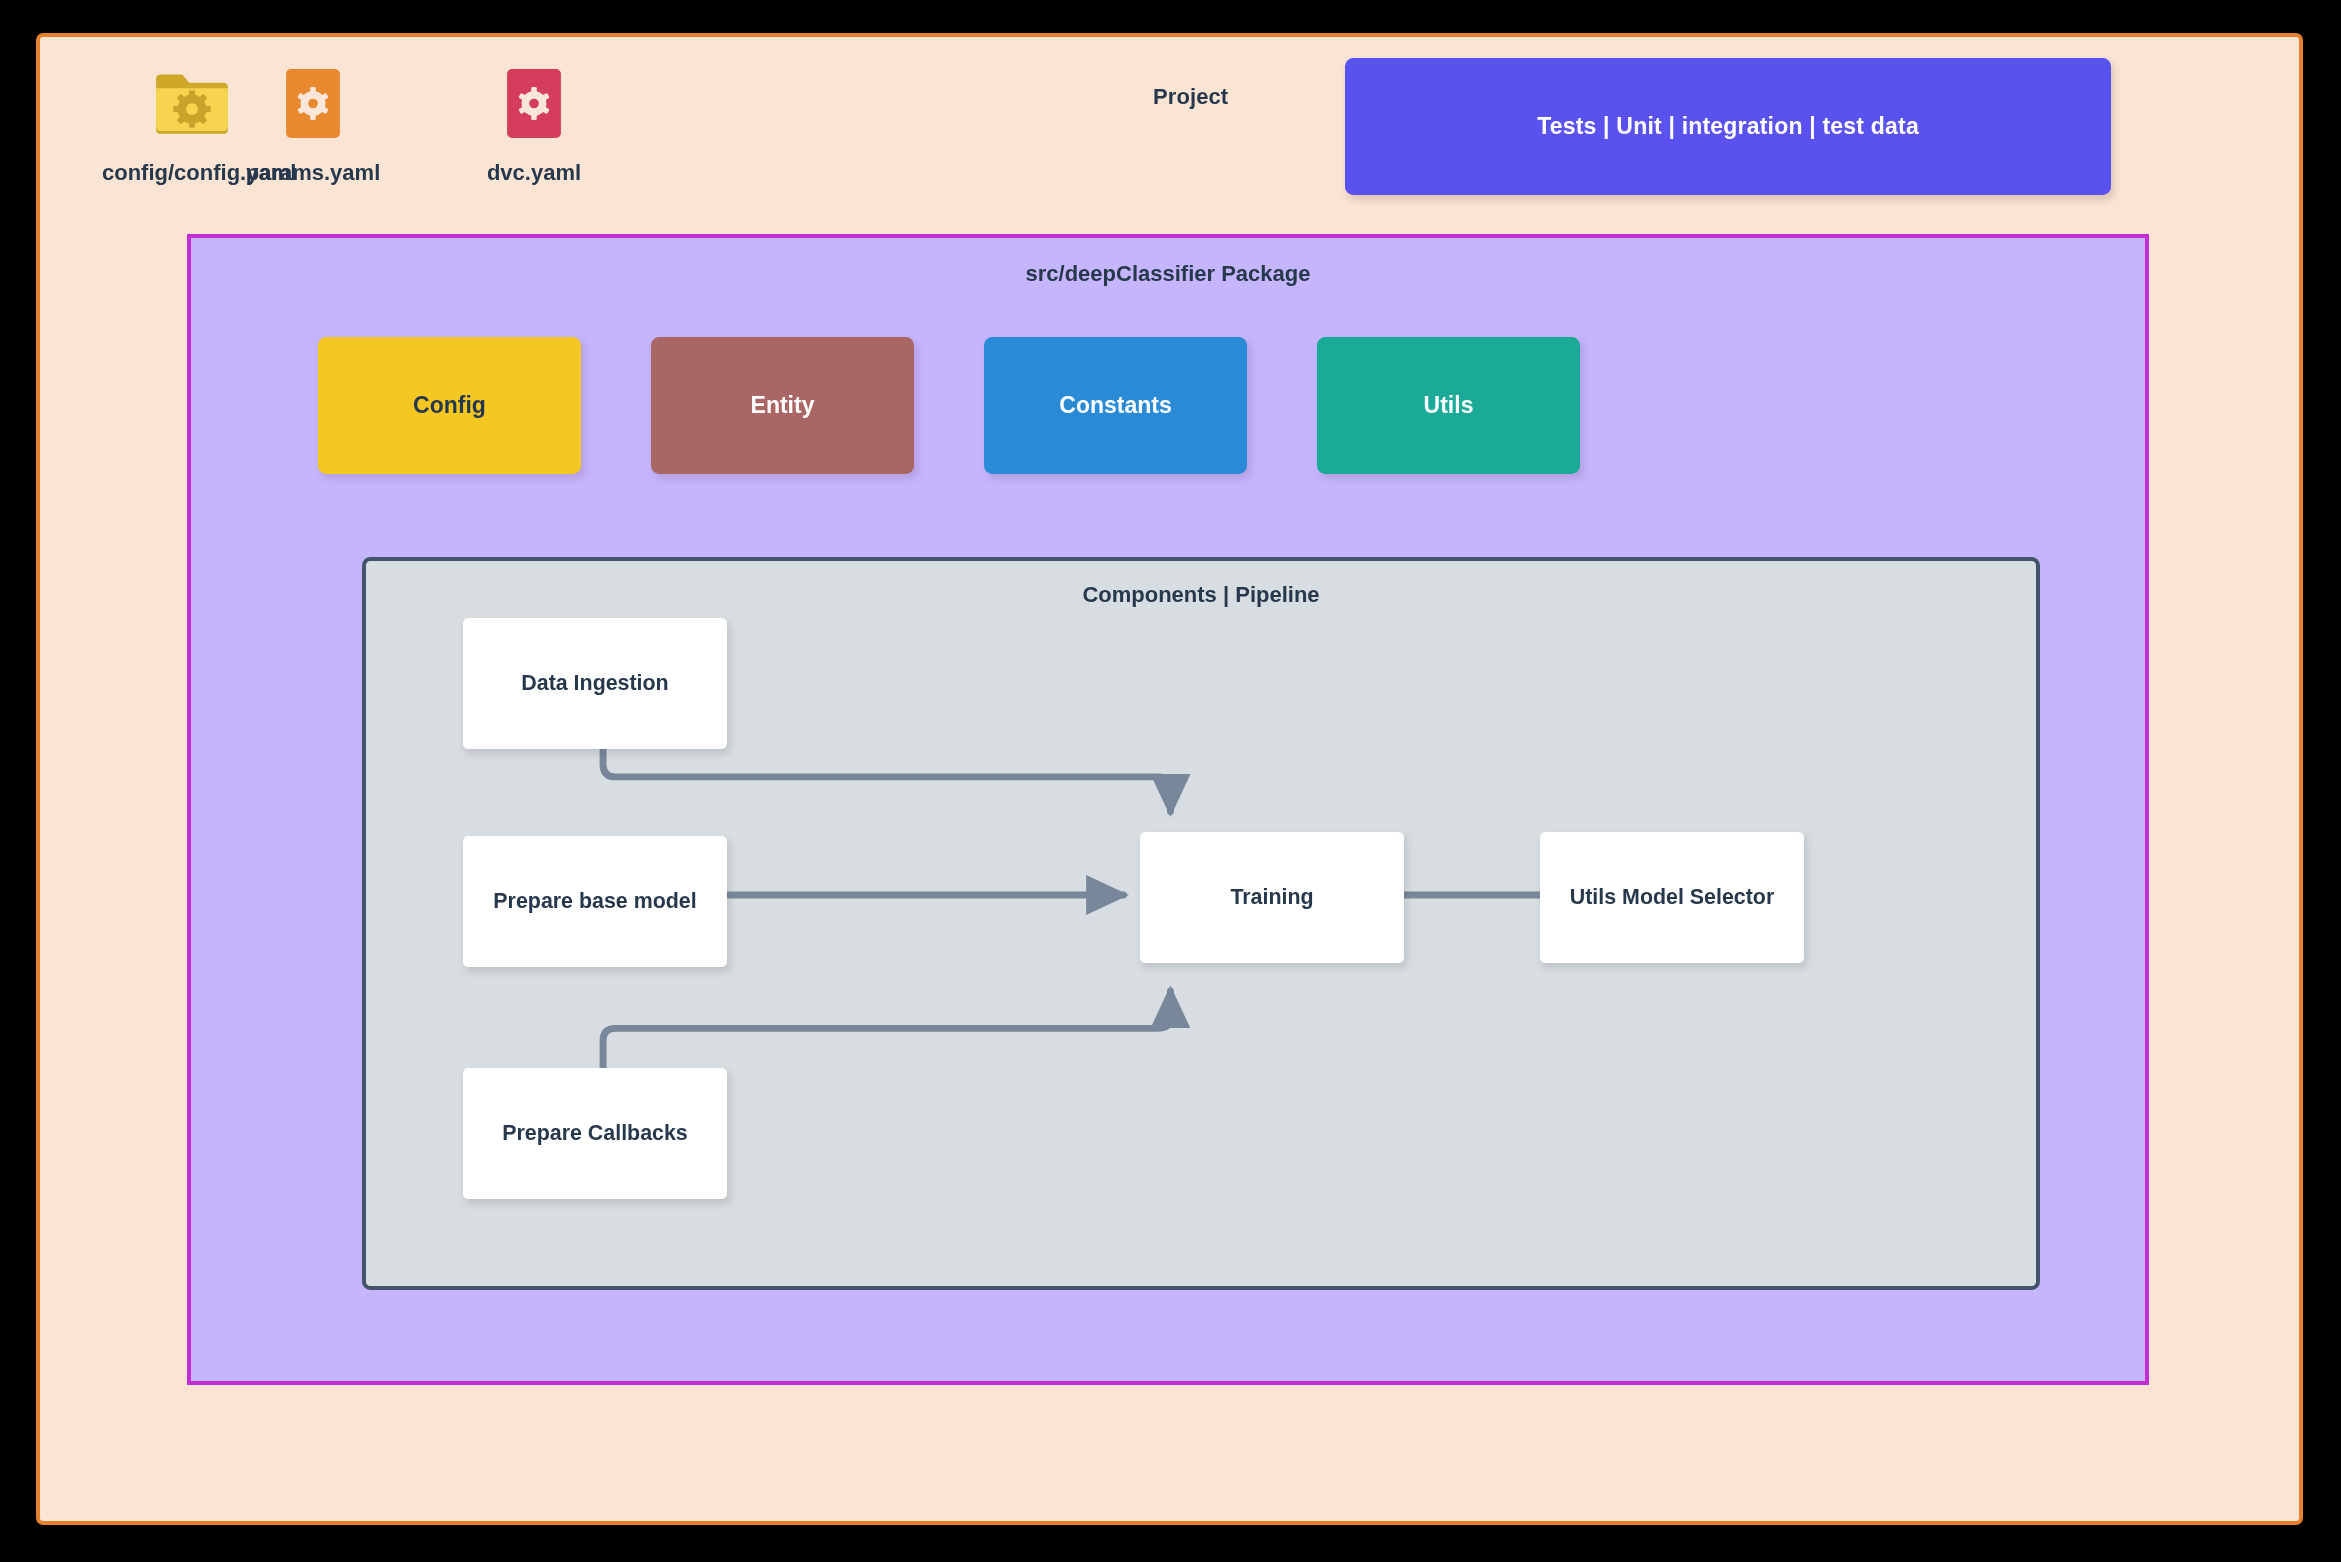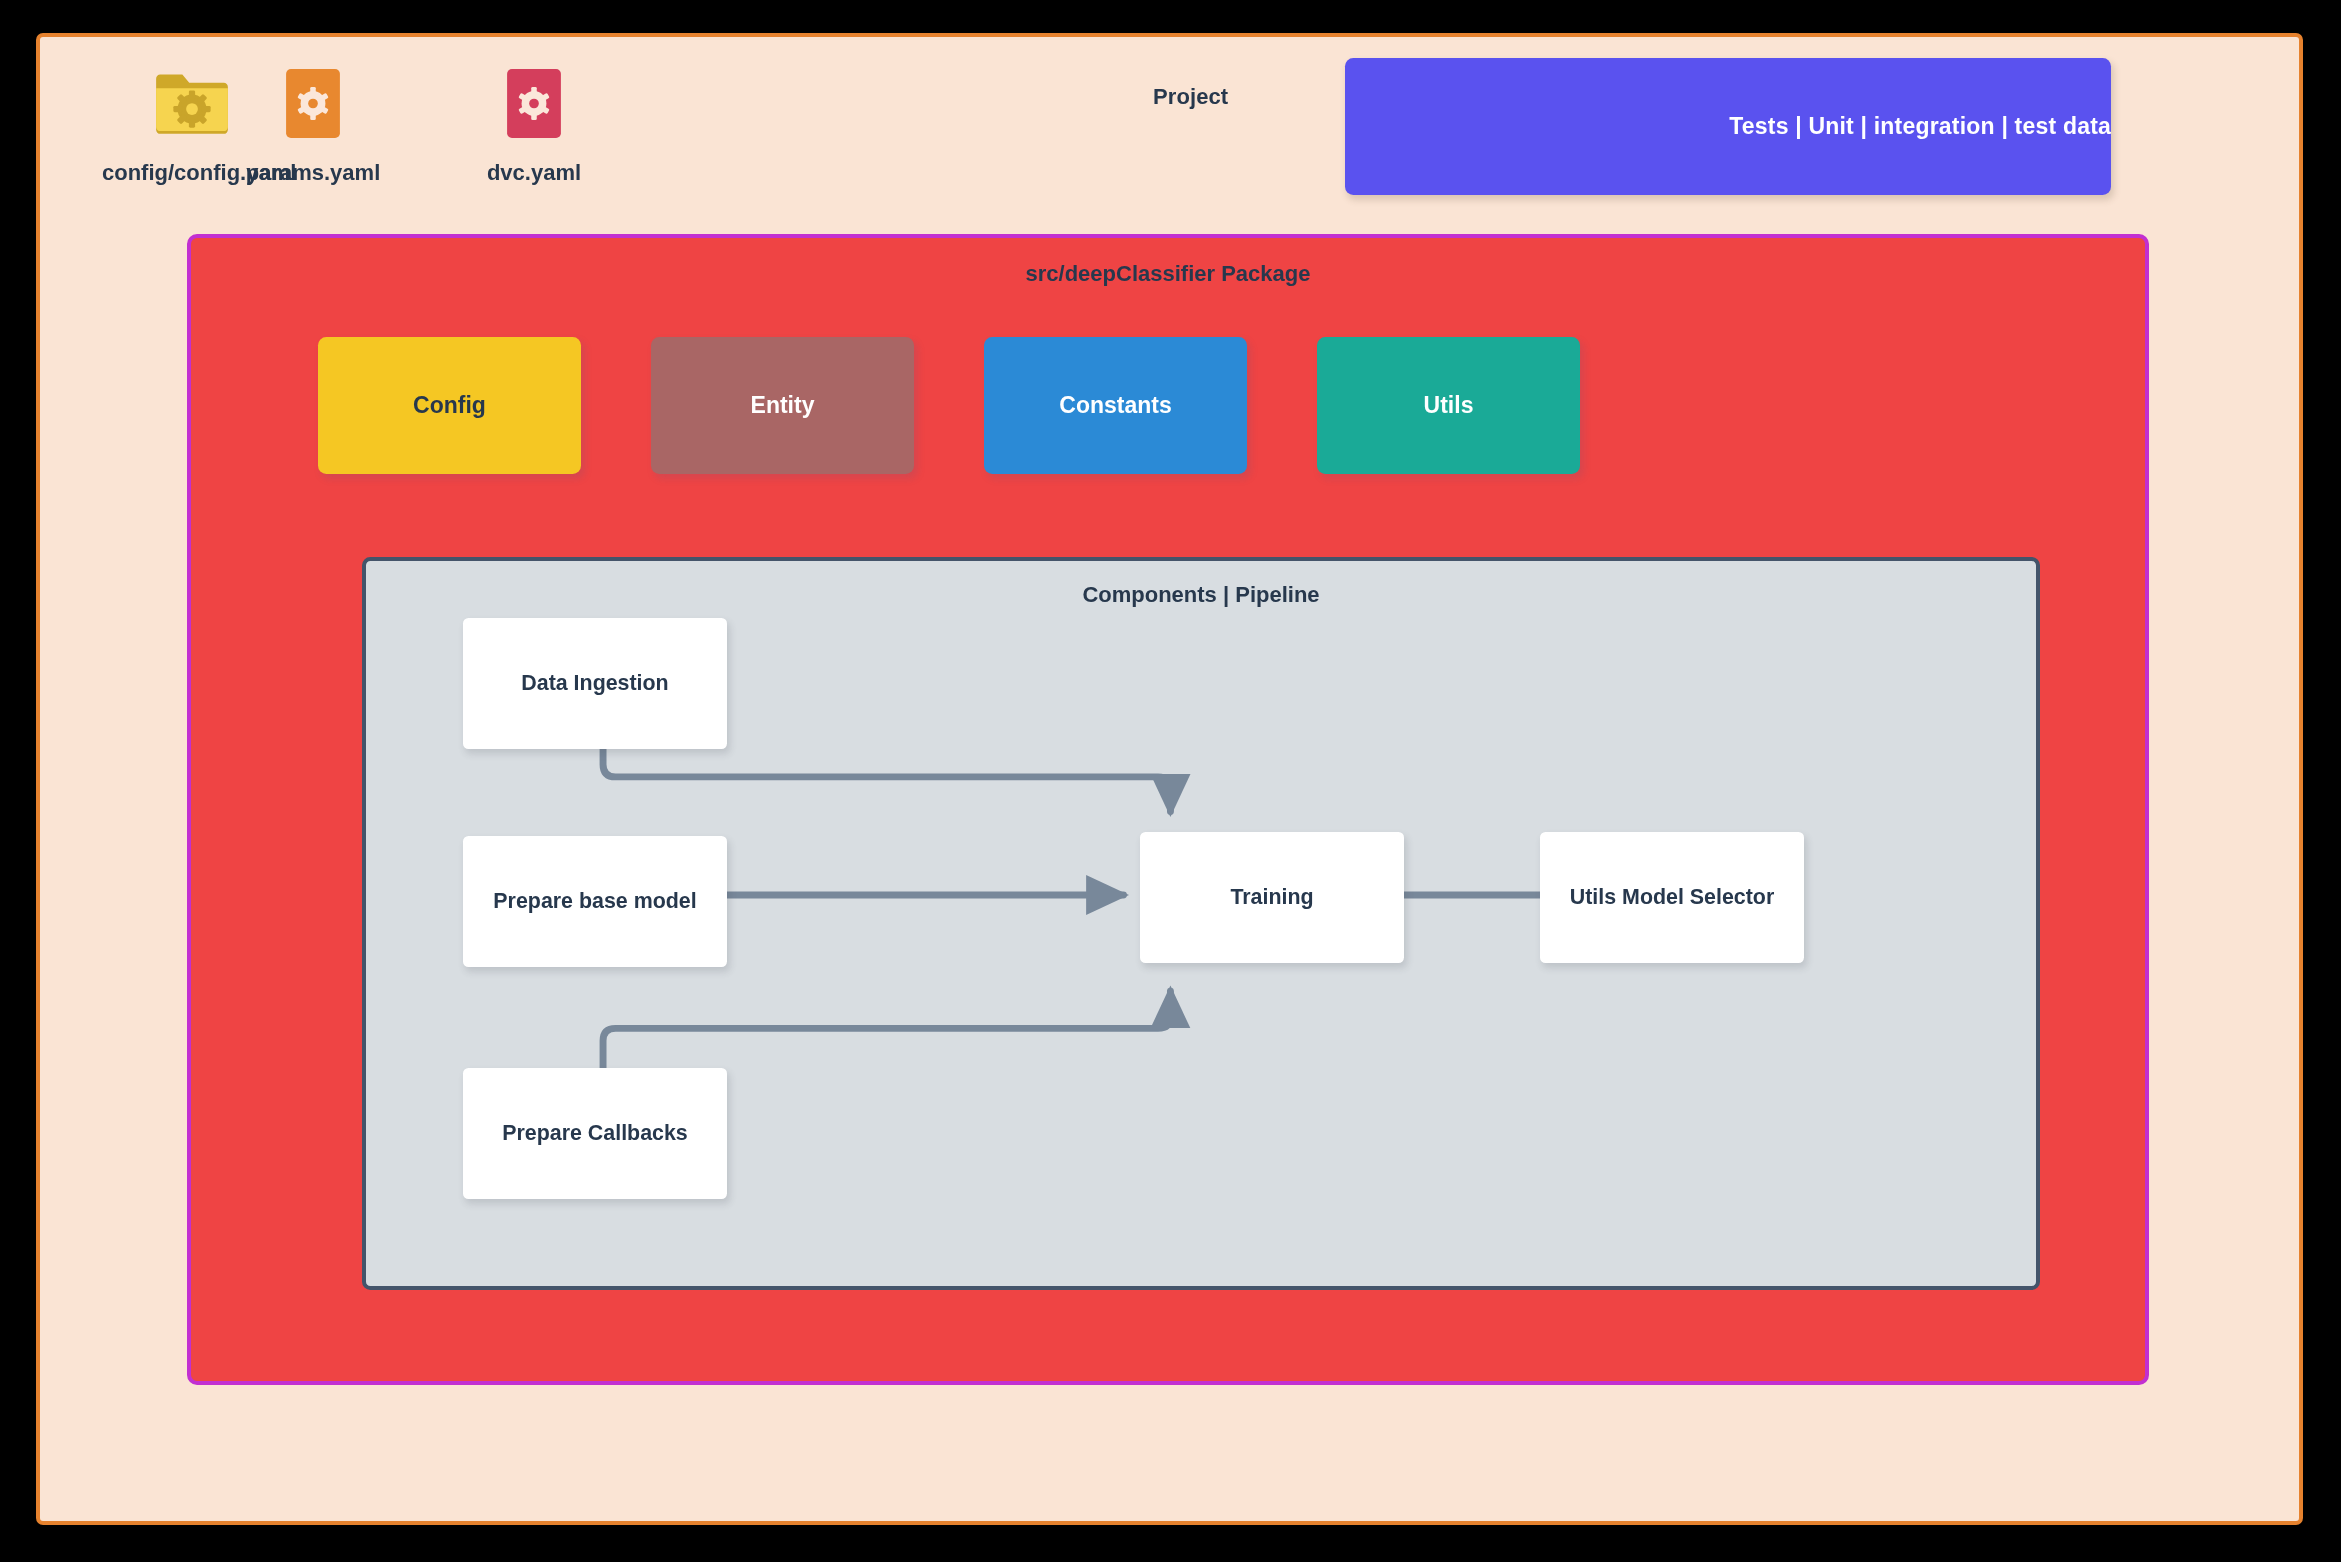--- a/index.html
+++ b/index.html
@@ -67,39 +67,39 @@
     position: absolute;
     left: 1305px;
     top: 21px;
     width: 766px;
     height: 137px;
     background: #5a52ef;
     border-radius: 8.3px;
     box-shadow: 2.8px 4.1px 7px rgba(80,60,40,0.18);
     display: flex;
     align-items: center;
-    justify-content: flex-end;
+    justify-content: center;
   }
   .tests-box .tests-label {
     color: #ffffff;
     font-size: 23px;
     font-weight: bold;
     letter-spacing: 0.2px;
   }
 
   
   .package-box {
     position: absolute;
     left: 147px;
     top: 197px;
     width: 1962px;
     height: 1151px;
-    background: #ef4444;
+    background: #c4b5fd;
     border: 4.8px solid #c22fd1;
-    border-radius: 10px;
+    border-radius: 0;
     box-sizing: border-box;
   }
   .package-title {
     position: absolute;
     top: 23px;
     left: 0;
     width: 100%;
     text-align: center;
     font-size: 22px;
     font-weight: bold;

